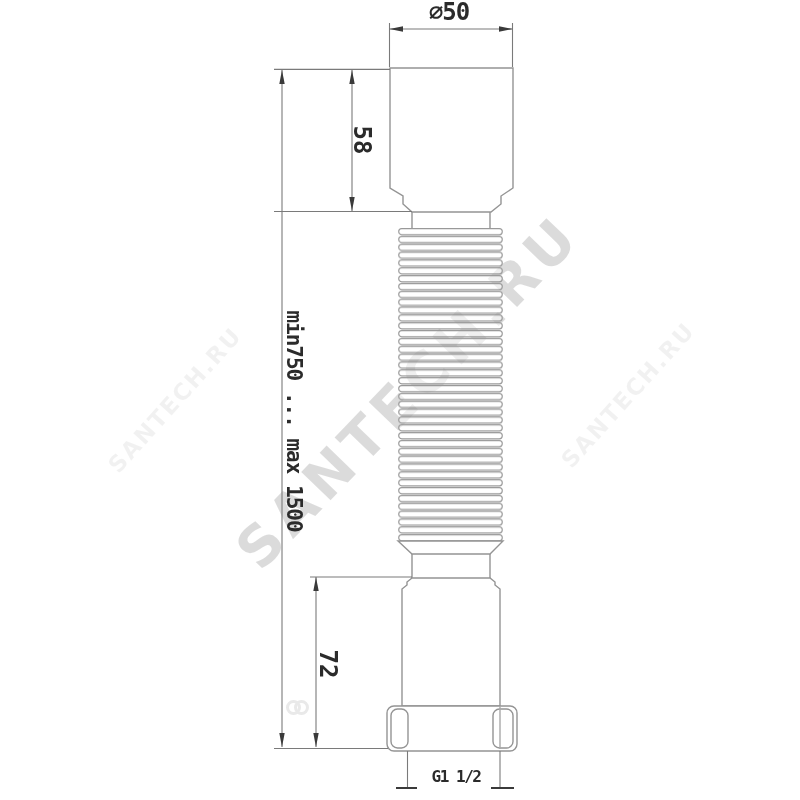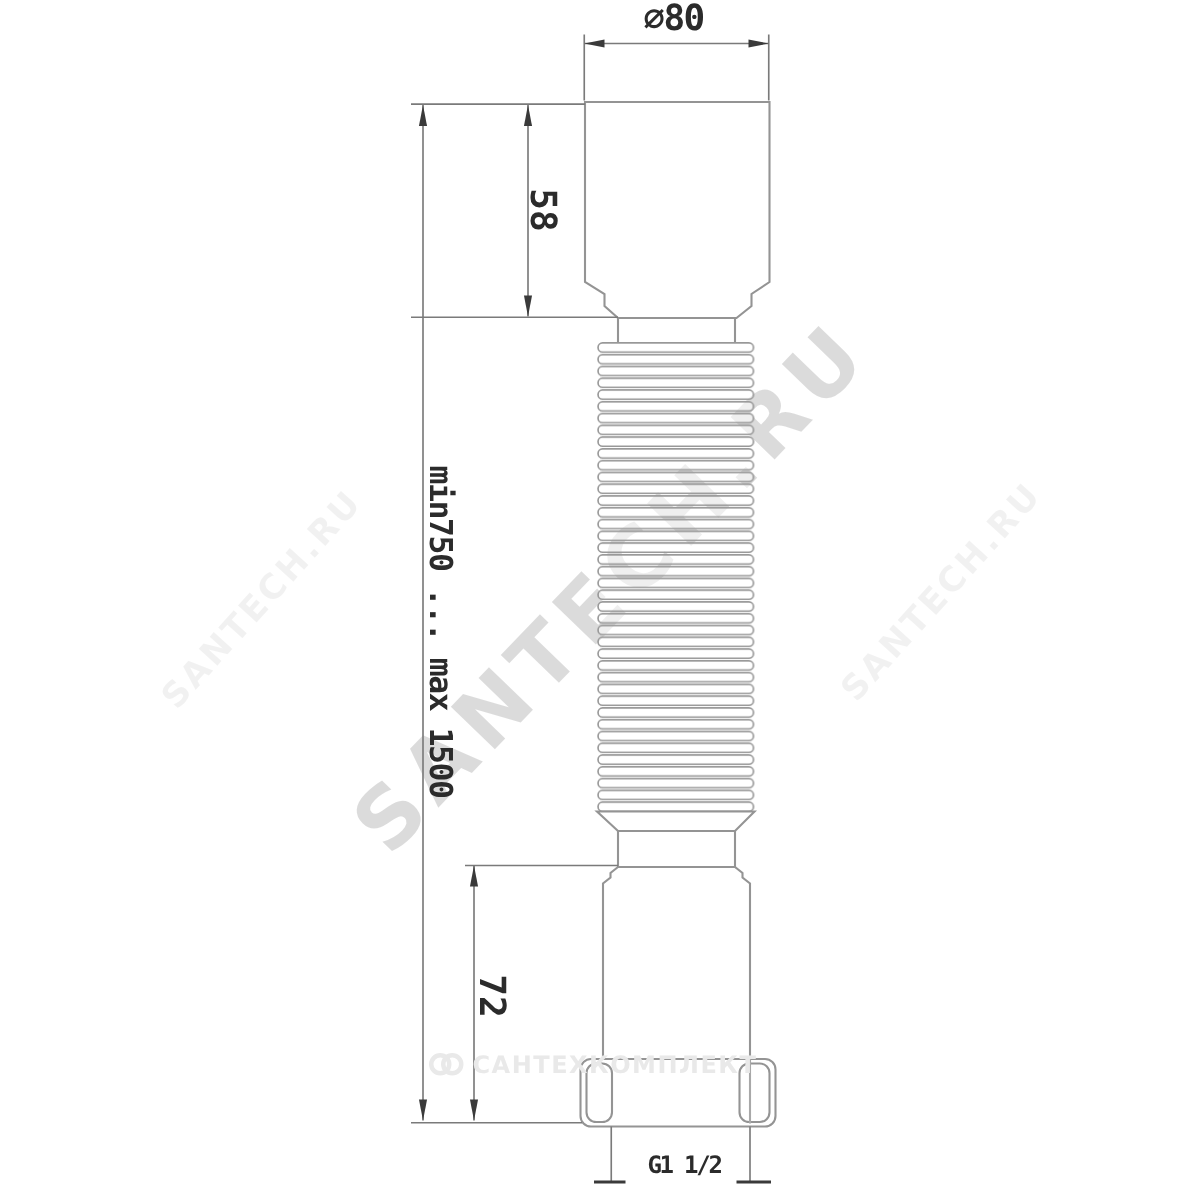--- a/index.html
+++ b/index.html
@@ -95,27 +95,26 @@
       <path d="M352,211 L349.3,197 L354.7,197 Z"></path>
       <path d="M282,70 L279.3,84 L284.7,84 Z"></path>
       <path d="M282,747 L279.3,733 L284.7,733 Z"></path>
       <path d="M316,577 L313.3,591 L318.7,591 Z"></path>
       <path d="M316,747 L313.3,733 L318.7,733 Z"></path>
       <rect x="396" y="787" width="21" height="2"></rect>
       <rect x="491" y="787" width="23" height="2"></rect>
     </g>
   </svg>
 
-  <div class="lbl lbl-dia">⌀80</div>
+  <div class="lbl lbl-dia">⌀50</div>
   <div class="lbl rot lbl-58">58</div>
   <div class="lbl rot lbl-len">min750 ... max 1500</div>
   <div class="lbl rot lbl-72">72</div>
   <div class="lbl lbl-thread">G1 1/2</div>
 
   <div class="wm-supplier">
     <span class="wm-logo">
         <i></i>
         <i></i>
       </span>
-    <span>САНТЕХКОМПЛЕКТ</span>
   </div>
 
 </div>
 
 </body></html>

